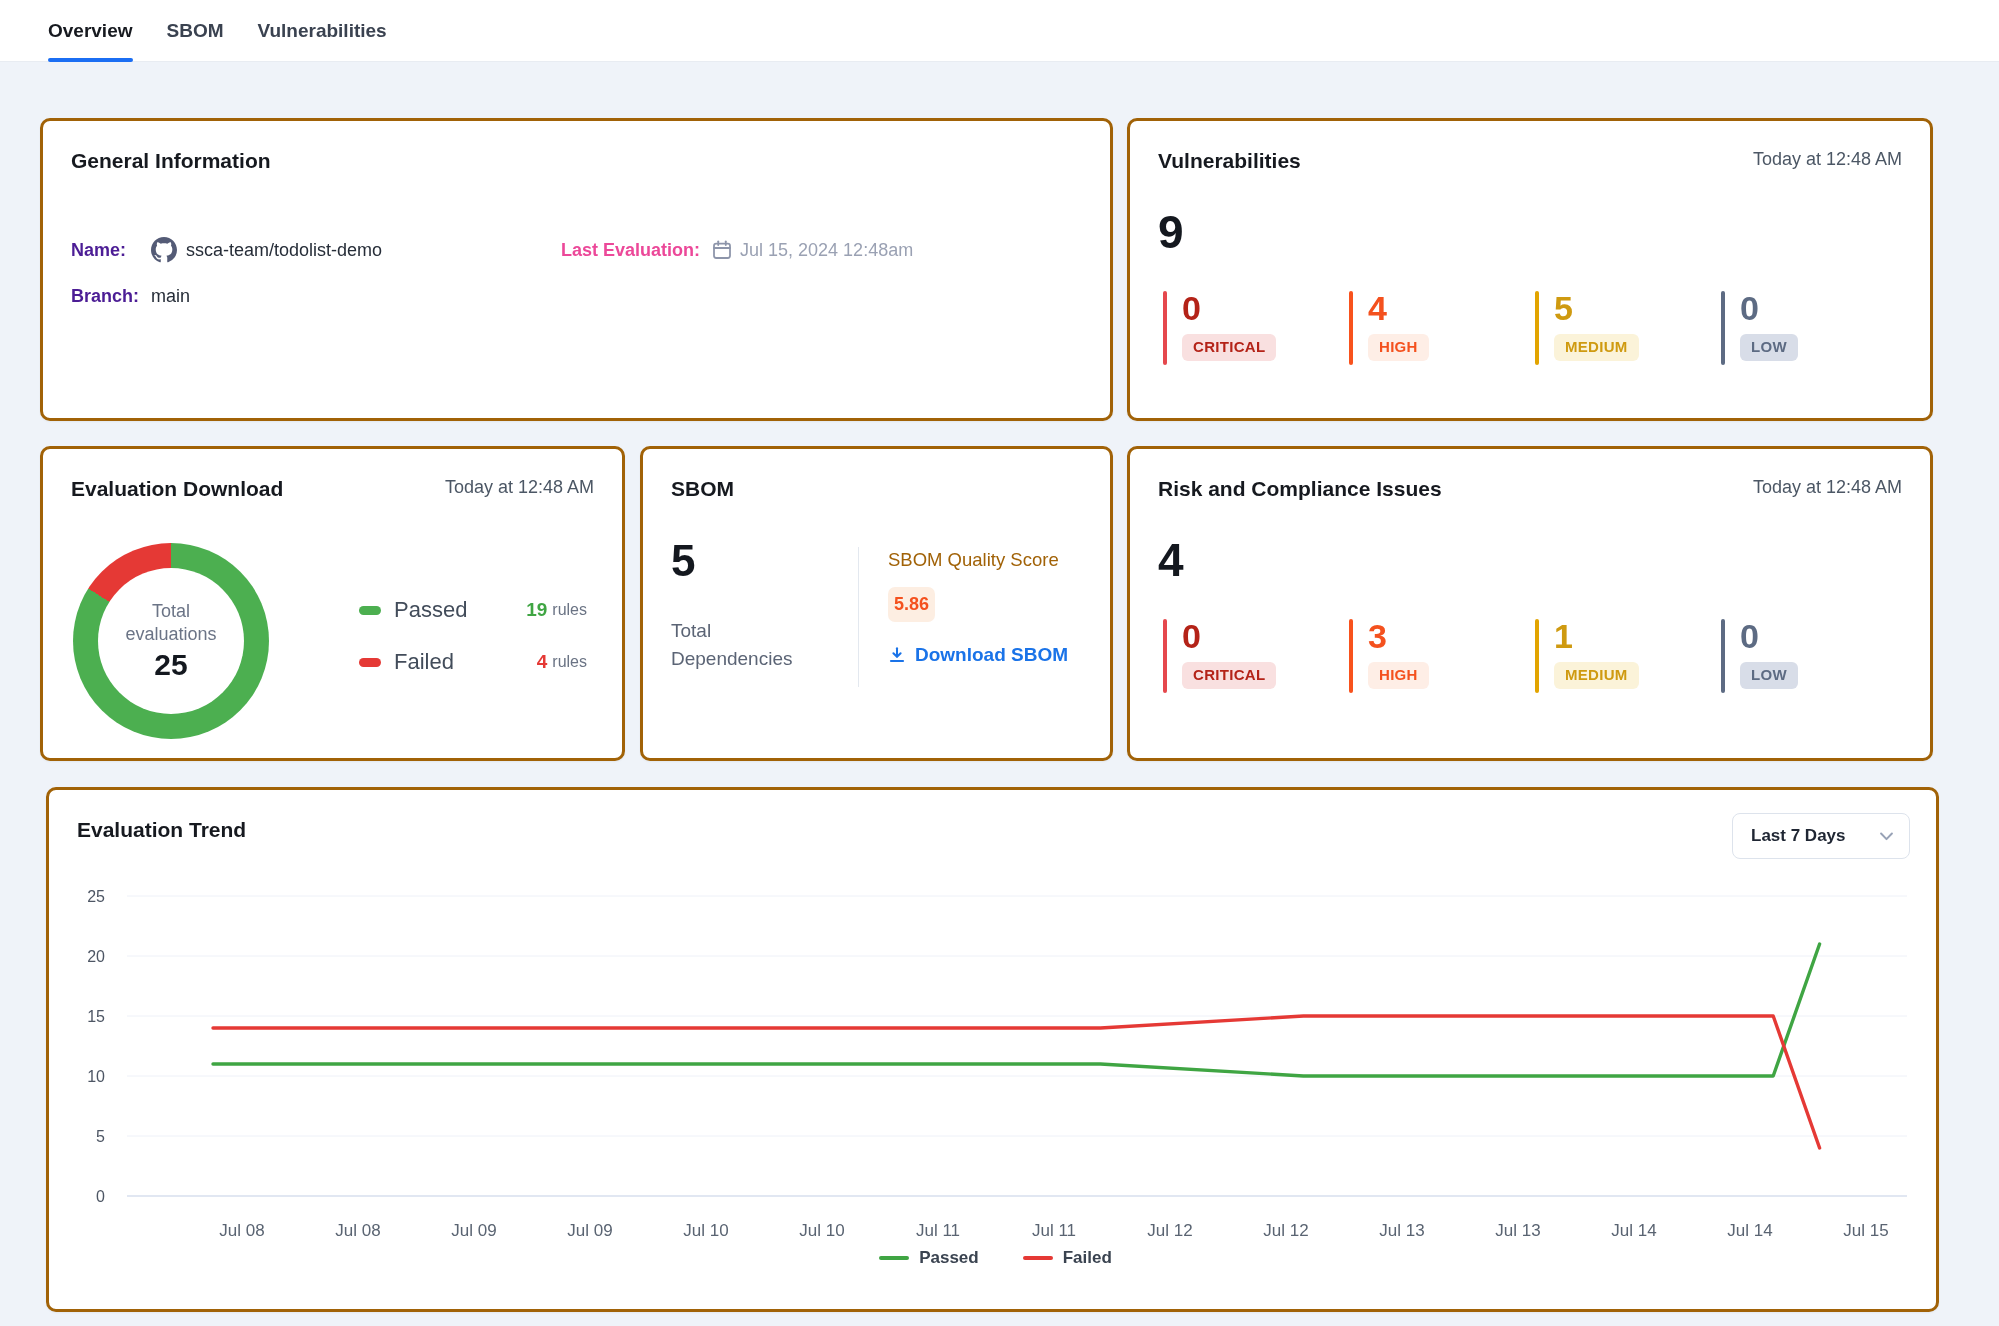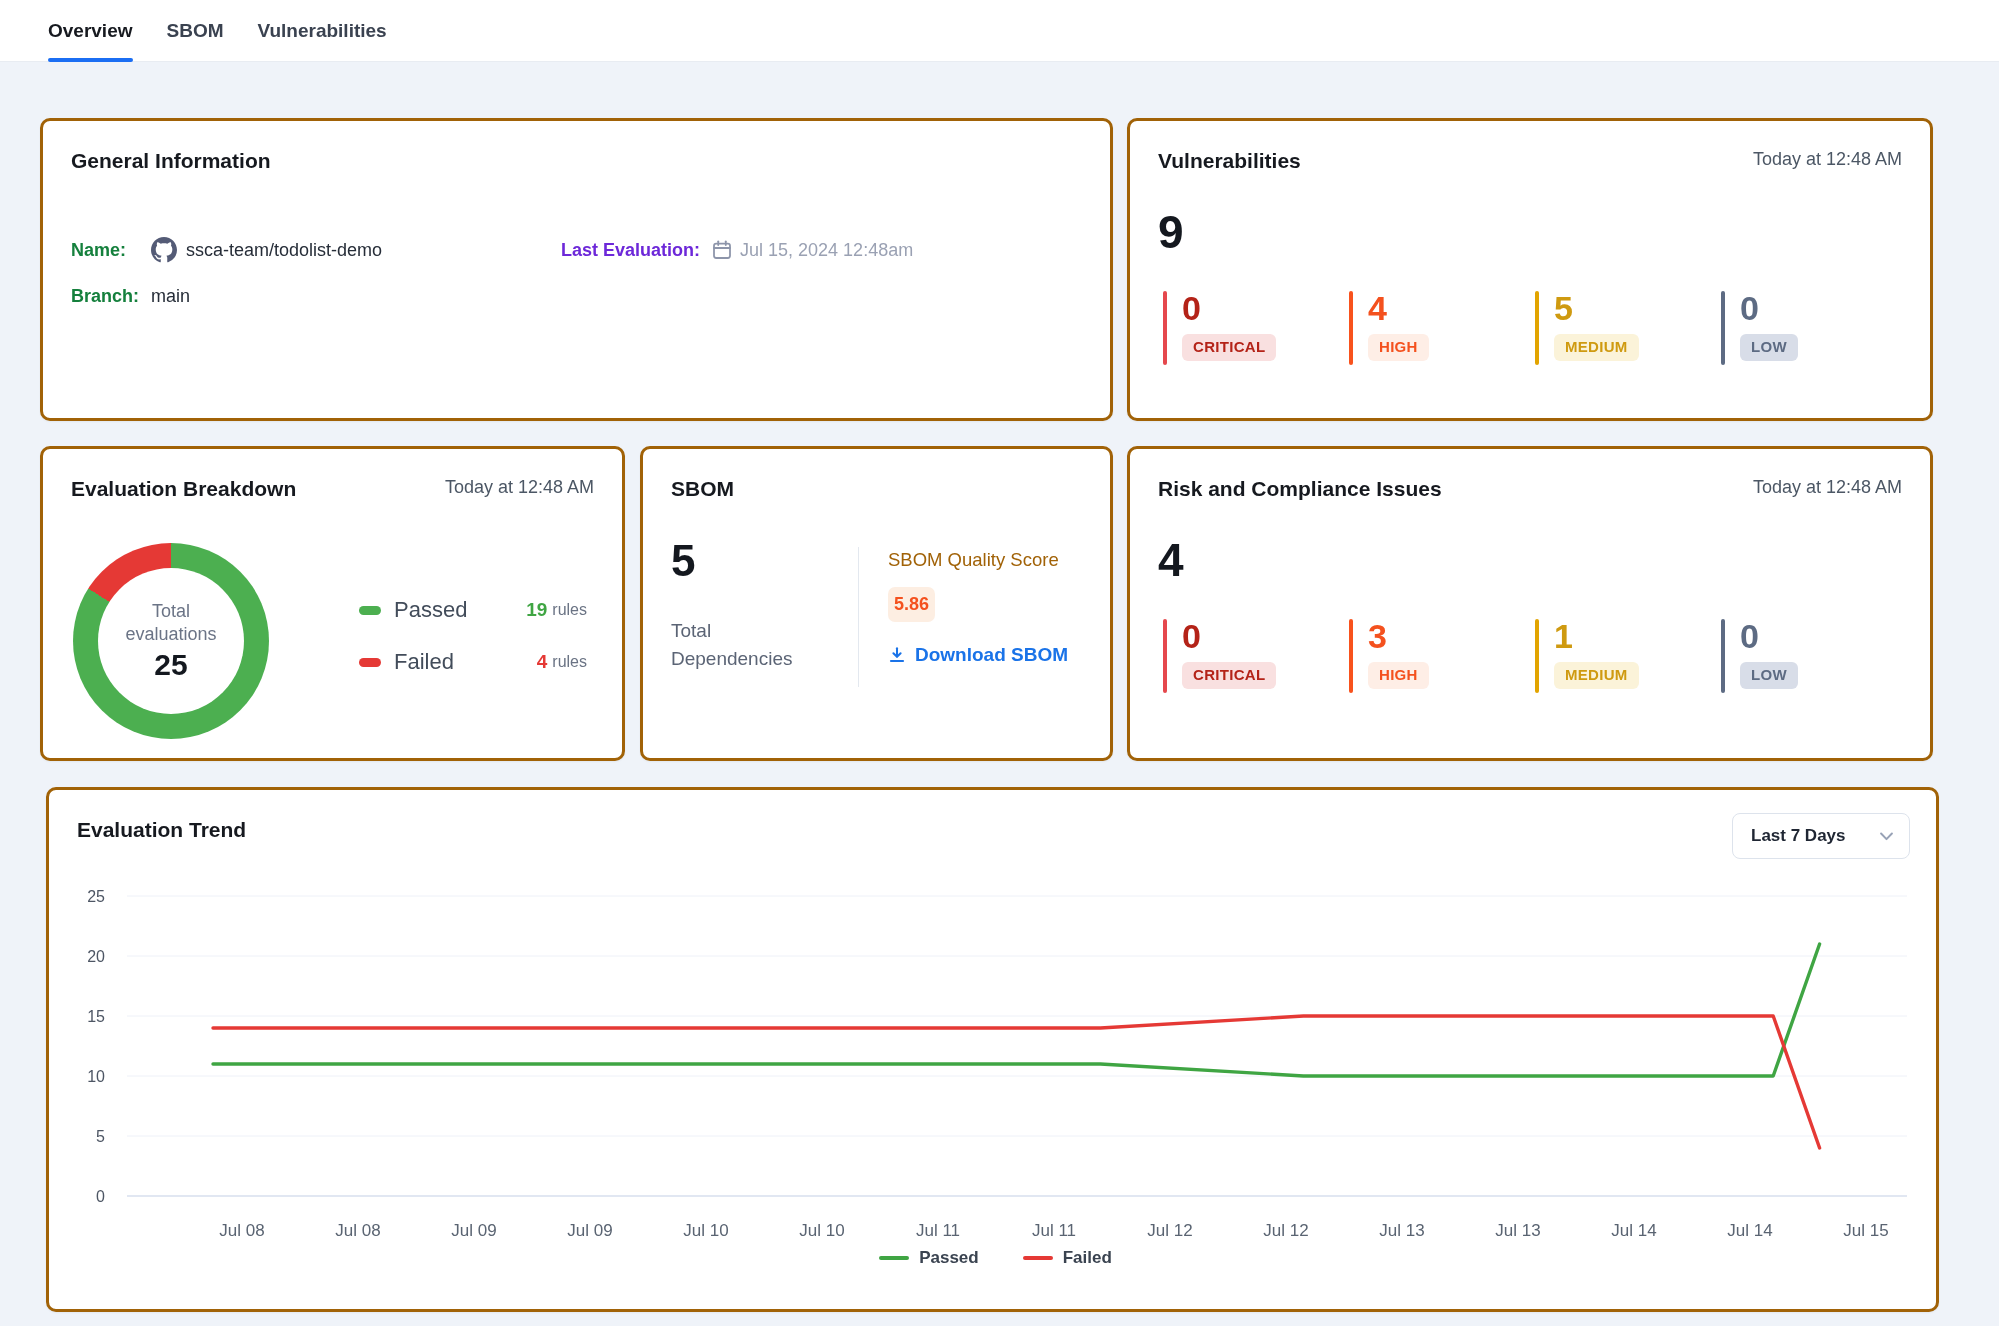--- a/index.html
+++ b/index.html
@@ -20,24 +20,24 @@
   .card{
     position:absolute;background:#fff;border:3px solid #a16207;border-radius:10px;
     box-shadow:0 1px 2px rgba(20,30,55,.05);box-sizing:border-box;
   }
   .card-head{display:flex;justify-content:space-between;align-items:flex-start;padding:28px 28px 0 28px;}
   .card-title{font-size:21px;font-weight:700;color:#16191f;}
   .card-ts{font-size:18px;color:#4c5765;}
   
   .gi-rows{padding:0 28px;margin-top:54px;}
   .gi-row{display:flex;align-items:center;height:46px;position:relative;}
-  .gi-label{font-size:18px;font-weight:700;color:#15803d;width:80px;}
+  .gi-label{font-size:18px;font-weight:700;color:#4c1d95;width:80px;}
   .gi-value{font-size:18px;color:#262d38;display:flex;align-items:center;gap:9px;}
   .gi-eval{position:absolute;left:490px;top:0;display:flex;align-items:center;height:46px;gap:12px;}
-  .gi-eval-label{font-size:18px;font-weight:700;color:#6d28d9;}
+  .gi-eval-label{font-size:18px;font-weight:700;color:#ec4899;}
   .gi-eval-value{font-size:18px;color:#9aa1b3;display:flex;align-items:center;gap:8px;}
   
   .big-num{font-size:46px;font-weight:800;color:#14181f;padding:0 28px;margin-top:36px;line-height:1;}
   .sev-row{display:flex;padding-left:33px;margin-top:36px;}
   .sev{display:flex;width:186px;}
   .sev-bar{width:4px;height:74px;border-radius:2px;margin-right:15px;flex:none;}
   .sev-num{font-size:34px;font-weight:700;line-height:1;}
   .sev-badge{display:inline-block;margin-top:9px;font-size:15px;font-weight:700;letter-spacing:.3px;
     padding:5px 11px;border-radius:6px;line-height:1.1;}
   .sev-critical .sev-bar{background:var(--critical);} .sev-critical .sev-num,.sev-critical .sev-badge{color:var(--critical-num);} .sev-critical .sev-badge{background:var(--critical-bg);}
@@ -162,21 +162,21 @@
     <div class="sev sev-low">
       <div class="sev-bar"></div>
       <div><div class="sev-num">0</div>
       <span class="sev-badge">LOW</span></div>
     </div>
   </div>
 </div>
 
 <div class="card" style="left:40px;top:446px;width:585px;height:315px;">
   <div class="card-head">
-    <div class="card-title">Evaluation Breakdown</div>
+    <div class="card-title">Evaluation Download</div>
     <div class="card-ts">Today at 12:48 AM</div>
   </div>
   <div class="donut-wrap">
     <div class="donut" id="donut" style="background: conic-gradient(rgb(76, 175, 80) 0deg, rgb(76, 175, 80) 302.4deg, rgb(229, 57, 53) 302.4deg, rgb(229, 57, 53) 360deg);">
       <div class="donut-hole">
         <div class="donut-label">Total evaluations</div>
         <div class="donut-total">25</div>
       </div>
     </div>
   </div>

